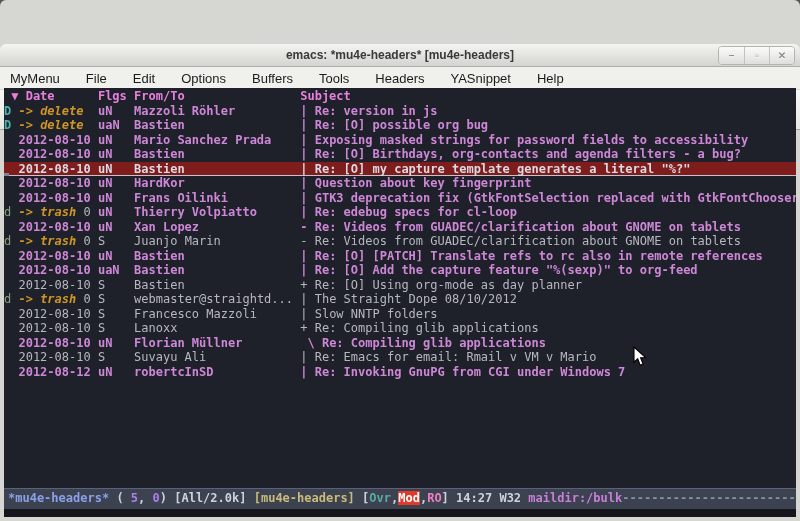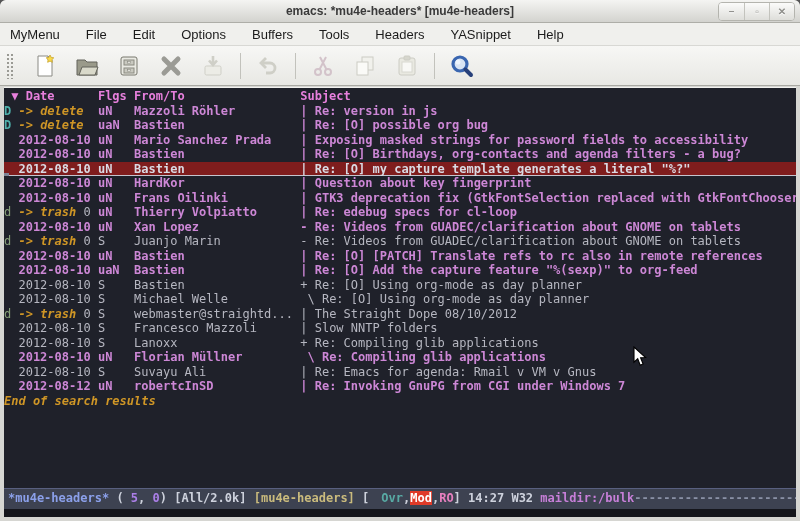--- a/index.html
+++ b/index.html
@@ -2,21 +2,21 @@
 <html><head>
 <meta charset="utf-8">
 <style>
   * { margin:0; padding:0; box-sizing:border-box; }
   html,body { width:800px; height:521px; overflow:hidden; background:#555; }
   .window { position:relative; width:800px; height:521px; background:#d6d6d2;
             font-family:"Liberation Sans", sans-serif; border-radius:6px 6px 0 0; overflow:hidden; }
 
   
   .titlebar { position:relative; height:23px; background:linear-gradient(#f4f4f2,#d3d3cf);
-              border-bottom:1px solid #aeaea8; border-radius:6px 6px 0 0; }
+              border-bottom:1px solid #aeaea8; border-radius:6px 6px 0 0;margin-top:44px; }
   .title-text { text-align:center; line-height:23px; font-size:12px; font-weight:bold; color:#3a3a3a; }
   .win-btns { position:absolute; right:5px; top:2px; display:flex; background:#ececea;
               border:1px solid #b4b4ae; border-radius:4px; overflow:hidden; }
   .win-btn { width:25px; height:17px; display:flex; align-items:center; justify-content:center;
              font-size:10px; font-weight:bold; color:#8f8f8b; background:linear-gradient(#fbfbfa,#dededa);
              border-left:1px solid #c3c3bd; text-shadow:0 1px 0 #fff; cursor:default; }
   .win-btn:first-child { border-left:none; }
 
   
   .menubar { height:23px; background:#f0f0ed; border-bottom:1px solid #d8d8d4;
@@ -51,21 +51,21 @@
   .fringe-dash { position:absolute; left:0; top:85px; width:5px; height:3px; background:#7d8496; }
 
   
   .modeline { position:absolute; left:0; right:0; bottom:8px; height:21px; background:#3d4251;
               border-top:1px solid #596080; white-space:pre; overflow:hidden;
               font-weight:bold; padding:2px 0 0 4px; }
   .ml-plain { color:#ced2dd; }
   .ml-buf { color:#8ba0ea; }
   .ml-num { color:#ab7fe8; }
   .ml-mode { color:#cabb7d; }
-  .ml-ovr { color:#58aaa4;margin-left:12px; }
+  .ml-ovr { color:#58aaa4; }
   .ml-mod { color:#ffffff; background:#e03a28; }
   .ml-ro { color:#e880c0; }
   .ml-maildir { color:#c77fd8; }
   .ml-dash { color:#8a91a6; }
 
   .echo { position:absolute; left:0; right:0; bottom:0; height:8px; background:#15161c; }
 
   .cursor { position:absolute; left:633px; top:346px; z-index:9; }
 </style>
 </head>
@@ -196,28 +196,26 @@
           <div class="row"><span class="seg-unread">  2012-08-10 </span><span class="seg-unread">uN   </span><span class="seg-unread">Bastien               </span><span class="seg-unread"> | </span><span class="seg-unread">Re: [O] Birthdays, org-contacts and agenda filters - a bug?</span></div>
           <div class="row current"><span class="seg-cur">  2012-08-10 </span><span class="seg-cur">uN   </span><span class="seg-cur">Bastien               </span><span class="seg-cur"> | </span><span class="seg-cur">Re: [O] my capture template generates a literal "%?"</span></div>
           <div class="row"><span class="seg-unread">  2012-08-10 </span><span class="seg-unread">uN   </span><span class="seg-unread">HardKor               </span><span class="seg-unread"> | </span><span class="seg-unread">Question about key fingerprint</span></div>
           <div class="row"><span class="seg-unread">  2012-08-10 </span><span class="seg-unread">uN   </span><span class="seg-unread">Frans Oilinki         </span><span class="seg-unread"> | </span><span class="seg-unread">GTK3 deprecation fix (GtkFontSelection replaced with GtkFontChooser)</span></div>
           <div class="row"><span class="seg-markd">d </span><span class="seg-action">-&gt; trash</span><span class="seg-zero"> 0 </span><span class="seg-unread">uN   </span><span class="seg-unread">Thierry Volpiatto     </span><span class="seg-unread"> | </span><span class="seg-unread">Re: edebug specs for cl-loop</span></div>
           <div class="row"><span class="seg-unread">  2012-08-10 </span><span class="seg-unread">uN   </span><span class="seg-unread">Xan Lopez             </span><span class="seg-unread"> - </span><span class="seg-unread">Re: Videos from GUADEC/clarification about GNOME on tablets</span></div>
           <div class="row"><span class="seg-markd">d </span><span class="seg-action">-&gt; trash</span><span class="seg-zero"> 0 </span><span class="seg-read">S    </span><span class="seg-read">Juanjo Marin          </span><span class="seg-read"> - </span><span class="seg-read">Re: Videos from GUADEC/clarification about GNOME on tablets</span></div>
           <div class="row"><span class="seg-unread">  2012-08-10 </span><span class="seg-unread">uN   </span><span class="seg-unread">Bastien               </span><span class="seg-unread"> | </span><span class="seg-unread">Re: [O] [PATCH] Translate refs to rc also in remote references</span></div>
           <div class="row"><span class="seg-unread">  2012-08-10 </span><span class="seg-unread">uaN  </span><span class="seg-unread">Bastien               </span><span class="seg-unread"> | </span><span class="seg-unread">Re: [O] Add the capture feature "%(sexp)" to org-feed</span></div>
           <div class="row"><span class="seg-read">  2012-08-10 </span><span class="seg-read">S    </span><span class="seg-read">Bastien               </span><span class="seg-read"> + </span><span class="seg-read">Re: [O] Using org-mode as day planner</span></div>
-          <div class="row"><span class="seg-read">  2012-08-10 </span><span class="seg-read">S    </span><span class="seg-read">Michael Welle         </span><span class="seg-read">  \ </span><span class="seg-read">Re: [O] Using org-mode as day planner</span></div>
           <div class="row"><span class="seg-markd">d </span><span class="seg-action">-&gt; trash</span><span class="seg-zero"> 0 </span><span class="seg-read">S    </span><span class="seg-read">webmaster@straightd...</span><span class="seg-read"> | </span><span class="seg-read">The Straight Dope 08/10/2012</span></div>
           <div class="row"><span class="seg-read">  2012-08-10 </span><span class="seg-read">S    </span><span class="seg-read">Francesco Mazzoli     </span><span class="seg-read"> | </span><span class="seg-read">Slow NNTP folders</span></div>
           <div class="row"><span class="seg-read">  2012-08-10 </span><span class="seg-read">S    </span><span class="seg-read">Lanoxx                </span><span class="seg-read"> + </span><span class="seg-read">Re: Compiling glib applications</span></div>
           <div class="row"><span class="seg-unread">  2012-08-10 </span><span class="seg-unread">uN   </span><span class="seg-unread">Florian Müllner       </span><span class="seg-unread">  \ </span><span class="seg-unread">Re: Compiling glib applications</span></div>
-          <div class="row"><span class="seg-read">  2012-08-10 </span><span class="seg-read">S    </span><span class="seg-read">Suvayu Ali            </span><span class="seg-read"> | </span><span class="seg-read">Re: Emacs for agenda: Rmail v VM v Gnus</span></div>
+          <div class="row"><span class="seg-read">  2012-08-10 </span><span class="seg-read">S    </span><span class="seg-read">Suvayu Ali            </span><span class="seg-read"> | </span><span class="seg-read">Re: Emacs for email: Rmail v VM v Mario</span></div>
           <div class="row"><span class="seg-unread">  2012-08-12 </span><span class="seg-unread">uN   </span><span class="seg-unread">robertcInSD           </span><span class="seg-unread"> | </span><span class="seg-unread">Re: Invoking GnuPG from CGI under Windows 7</span></div>
-          <div class="row"><span class="seg-end">End of search results</span></div>
         </div>
     </div>
     <div class="fringe-dash"></div>
     <div class="modeline"><span class="ml-buf">*mu4e-headers*</span><span class="ml-plain"> ( </span><span class="ml-num">5</span><span class="ml-plain">, </span><span class="ml-num">0</span><span class="ml-plain">) </span><span class="ml-plain">[All/2.0k] </span><span class="ml-mode">[mu4e-headers]</span><span class="ml-plain"> [</span><span class="ml-ovr">Ovr</span><span class="ml-plain">,</span><span class="ml-mod">Mod</span><span class="ml-plain">,</span><span class="ml-ro">RO</span><span class="ml-plain">] </span><span class="ml-plain">14:27 W32 </span><span class="ml-maildir">maildir:/bulk</span><span class="ml-dash">--------------------------------------------------------------</span></div>
     <div class="echo"></div>
   </div>
 
   <div class="cursor">
     <svg width="14" height="21" viewBox="0 0 14 21">
       <path d="M1 1 L1 16.2 L4.7 12.8 L7.2 19.2 L10.1 18 L7.6 11.8 L12.6 11.5 Z" fill="#ffffff" stroke="#000000" stroke-width="1.1"></path>

